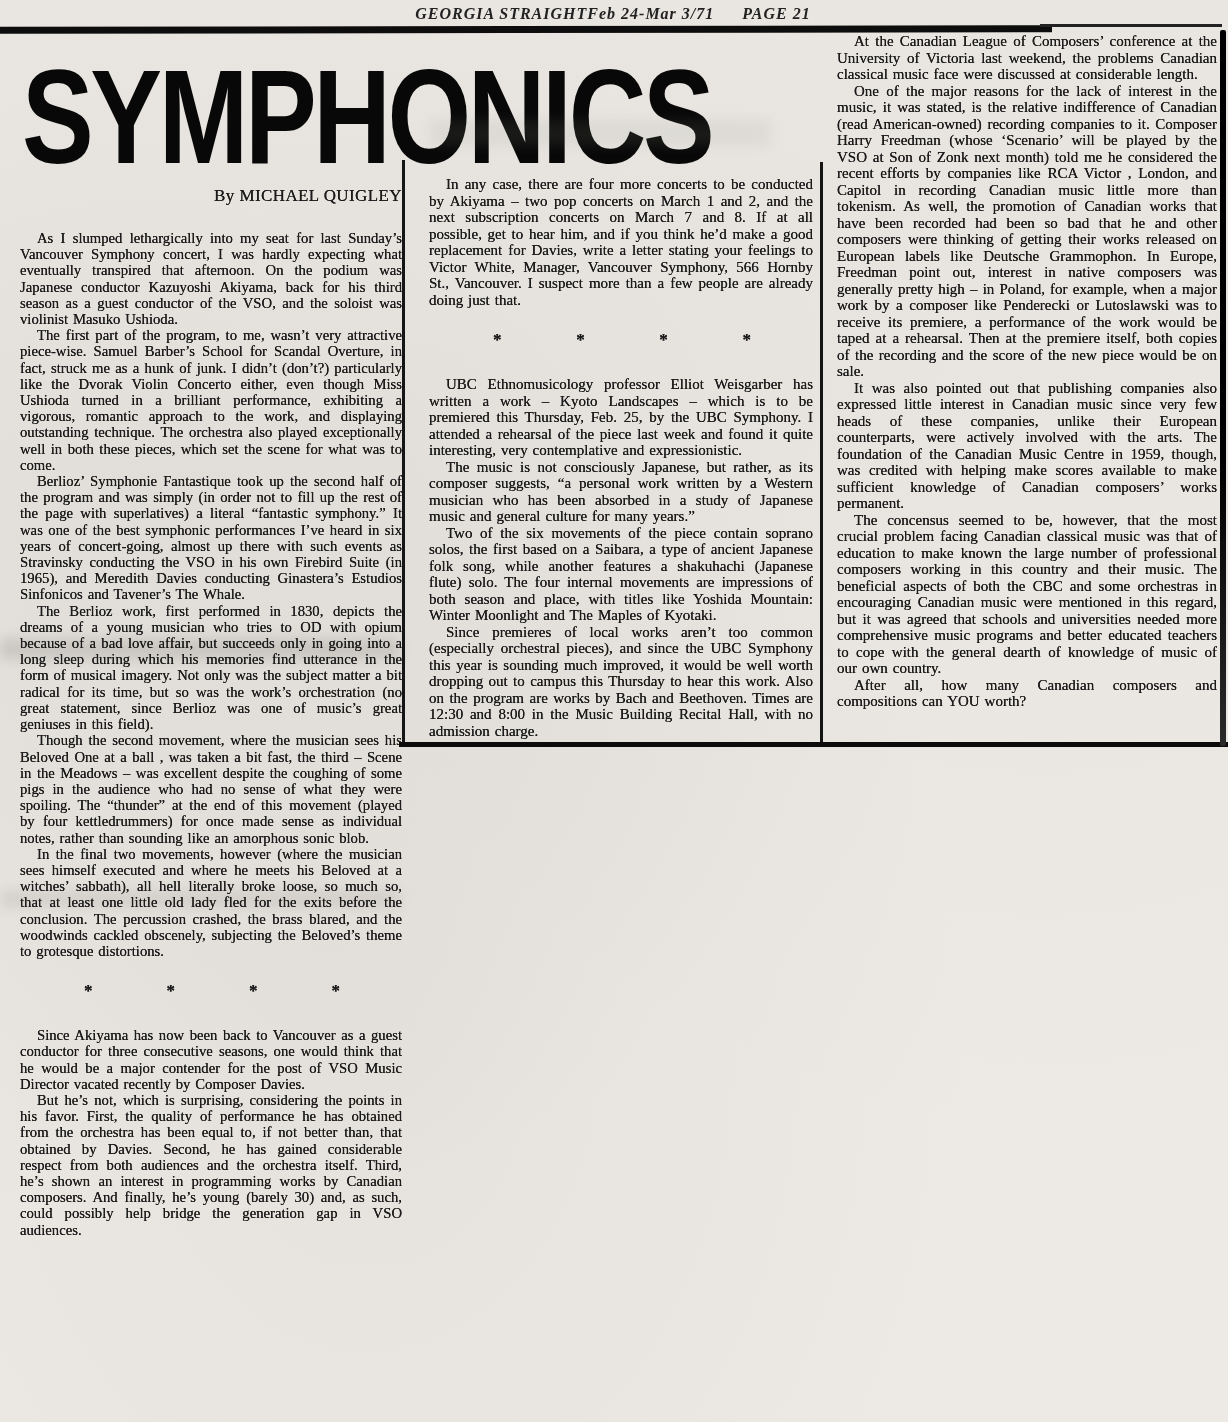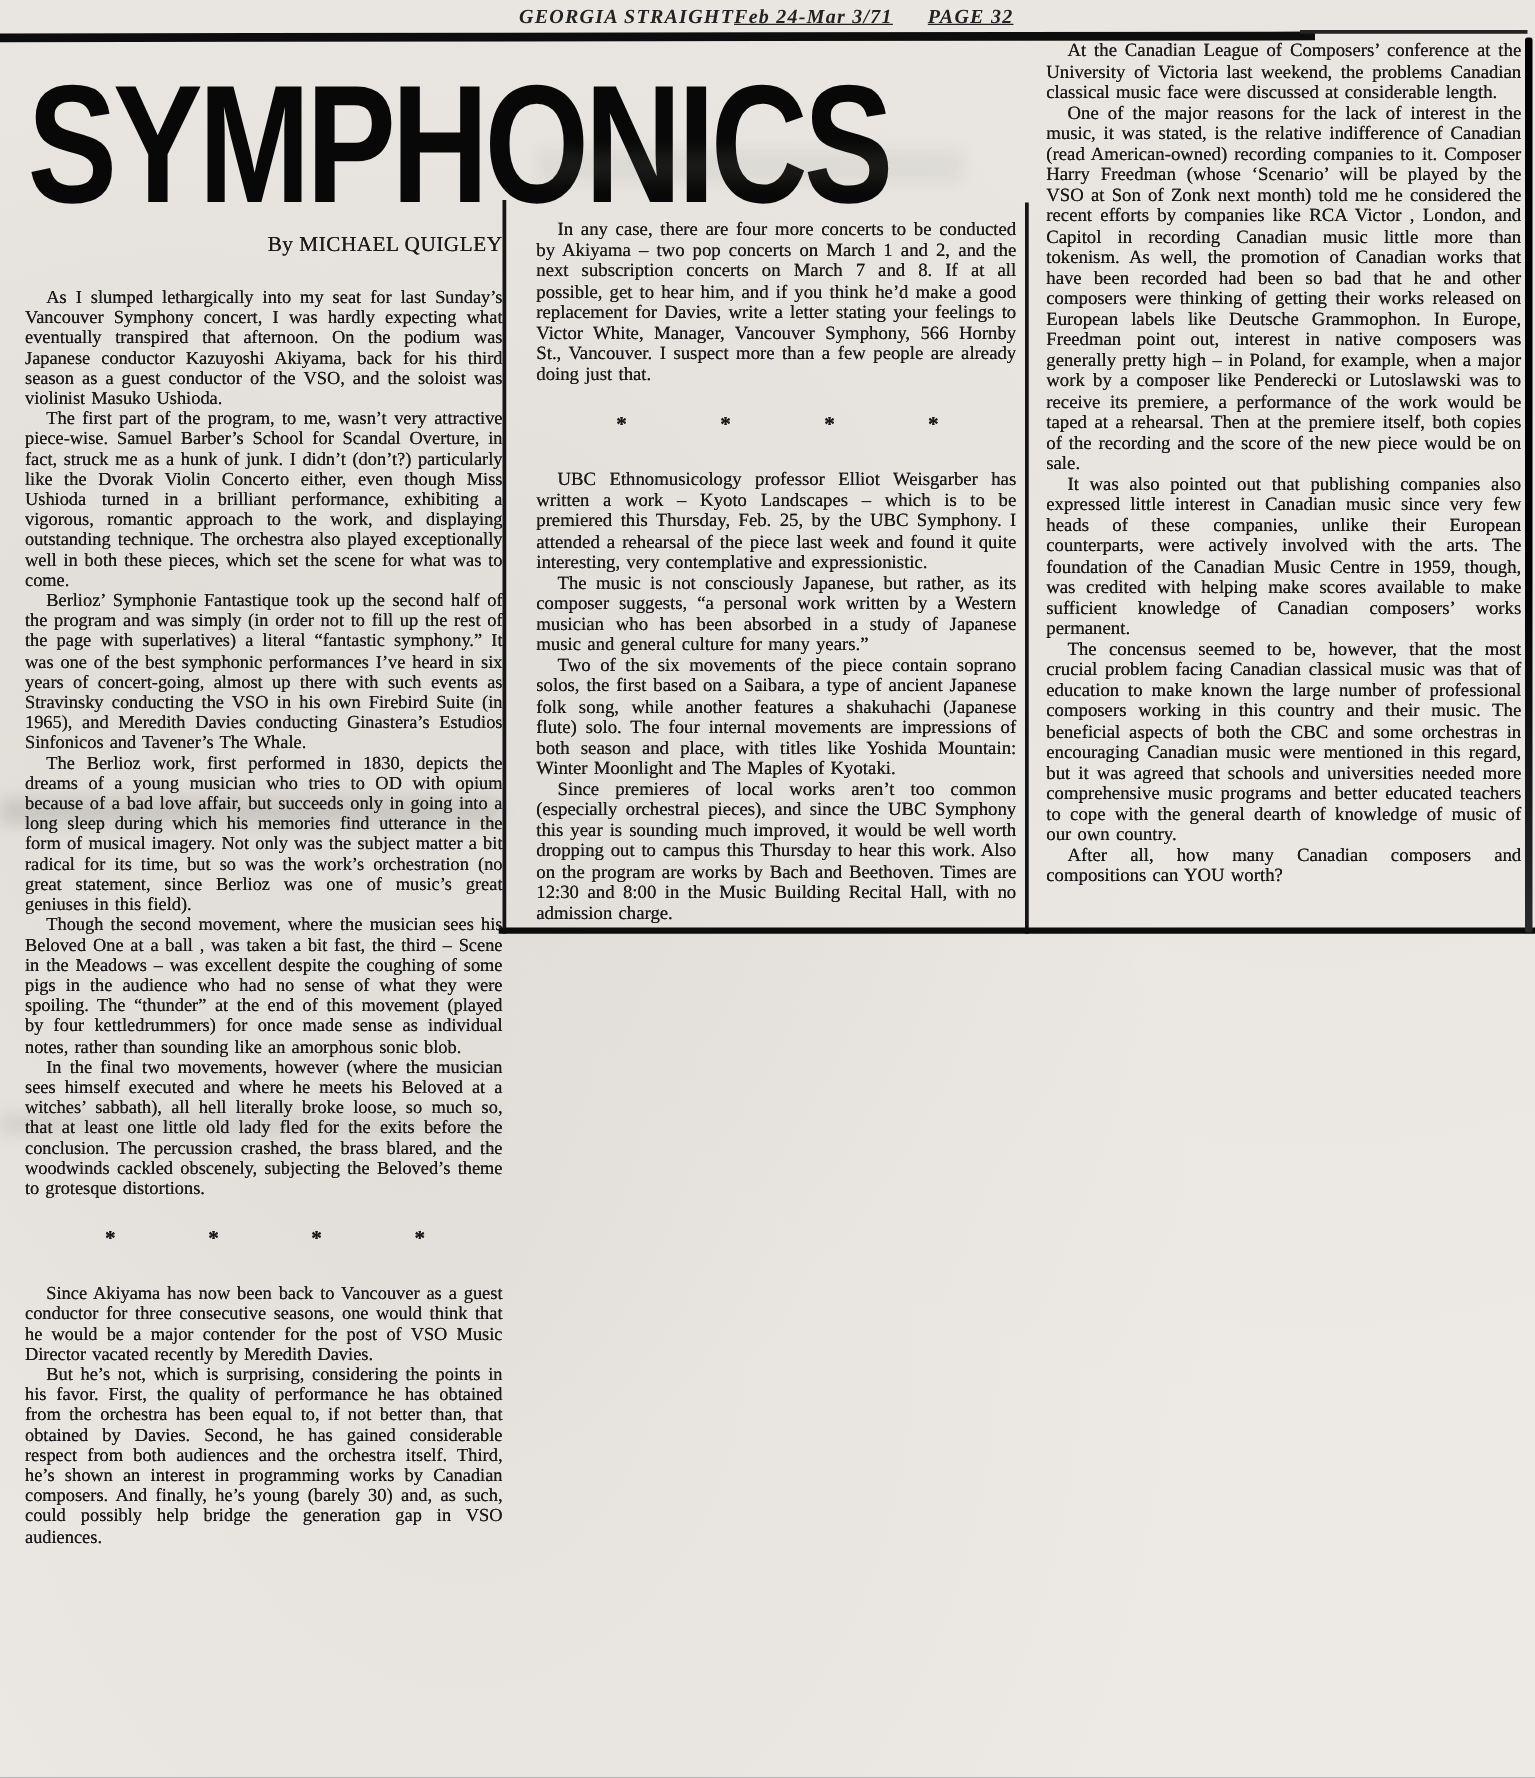--- a/index.html
+++ b/index.html
@@ -10,21 +10,21 @@
       radial-gradient(ellipse at 30% 75%, rgba(125,120,112,0.07), transparent 50%),
       radial-gradient(ellipse at 85% 15%, rgba(125,120,112,0.05), transparent 55%),
       #edeae5;
     font-family:"Liberation Serif", serif; color:#1b1b1b;
   }
   .masthead {
     position:absolute; top:5px; left:0; width:100%; box-sizing:border-box;
     display:flex; justify-content:center; padding:0 12px;
     font-style:italic; font-weight:bold; font-size:16px; letter-spacing:1px; color:#222;
   }
-  .masthead .right-group { display:flex; gap:28px; padding-right:2px;text-decoration:underline; }
+  .masthead .right-group { display:flex; gap:28px; padding-right:2px; }
   .rule-top-main  { position:absolute; left:0;     top:26px; width:1052px; height:7px; background:#0d0d0d; transform:rotate(-0.08deg); }
   .rule-top-right { position:absolute; left:1040px; top:24px; width:182px; height:3px; background:#222; }
   .headline {
     position:absolute; left:22px; top:40px;
     font-family:"Liberation Sans", sans-serif; font-weight:bold;
     font-size:96px; letter-spacing:-3px; white-space:nowrap;
     transform:scale(1.12,1.40); transform-origin:left top; color:#080808;
   }
   .vrule-1 { position:absolute; left:402px;  top:160px; width:3px; height:587px; background:#151515; }
   .vrule-2 { position:absolute; left:820px;  top:162px; width:3px; height:585px; background:#151515; }
@@ -53,21 +53,21 @@
 </style>
 </head>
 <body>
 
 <div class="page">
 
   <div class="masthead">
     <span>GEORGIA STRAIGHT</span>
     <span class="right-group">
       <span>Feb 24-Mar 3/71</span>
-      <span>PAGE 32</span>
+      <span>PAGE 21</span>
     </span>
   </div>
 
   <div class="rule-top-main"></div>
   <div class="rule-top-right"></div>
 
   <div class="headline">SYMPHONICS</div>
 
   <div class="smudge sm1"></div>
   <div class="smudge sm2"></div>
@@ -80,21 +80,21 @@
     <p>Berlioz’ Symphonie Fantastique took up the second half of the program and was simply (in order not to fill up the rest of the page with superlatives) a literal “fantastic symphony.” It was one of the best symphonic performances I’ve heard in six years of concert-going, almost up there with such events as Stravinsky conducting the VSO in his own Firebird Suite (in 1965), and Meredith Davies conducting Ginastera’s Estudios Sinfonicos and Tavener’s The Whale.</p>
     <p>The Berlioz work, first performed in 1830, depicts the dreams of a young musician who tries to OD with opium because of a bad love affair, but succeeds only in going into a long sleep during which his memories find utterance in the form of musical imagery. Not only was the subject matter a bit radical for its time, but so was the work’s orchestration (no great statement, since Berlioz was one of music’s great geniuses in this field).</p>
     <p>Though the second movement, where the musician sees his Beloved One at a ball , was taken a bit fast, the third – Scene in the Meadows – was excellent despite the coughing of some pigs in the audience who had no sense of what they were spoiling. The “thunder” at the end of this movement (played by four kettledrummers) for once made sense as individual notes, rather than sounding like an amorphous sonic blob.</p>
     <p>In the final two movements, however (where the musician sees himself executed and where he meets his Beloved at a witches’ sabbath), all hell literally broke loose, so much so, that at least one little old lady fled for the exits before the conclusion. The percussion crashed, the brass blared, and the woodwinds cackled obscenely, subjecting the Beloved’s theme to grotesque distortions.</p>
     <div class="stars">
       <span>*</span>
       <span>*</span>
       <span>*</span>
       <span>*</span>
     </div>
-    <p>Since Akiyama has now been back to Vancouver as a guest conductor for three consecutive seasons, one would think that he would be a major contender for the post of VSO Music Director vacated recently by Meredith Davies.</p>
+    <p>Since Akiyama has now been back to Vancouver as a guest conductor for three consecutive seasons, one would think that he would be a major contender for the post of VSO Music Director vacated recently by Composer Davies.</p>
     <p>But he’s not, which is surprising, considering the points in his favor. First, the quality of performance he has obtained from the orchestra has been equal to, if not better than, that obtained by Davies. Second, he has gained considerable respect from both audiences and the orchestra itself. Third, he’s shown an interest in programming works by Canadian composers. And finally, he’s young (barely 30) and, as such, could possibly help bridge the generation gap in VSO audiences.</p>
   </div>
 
   <div class="vrule-1"></div>
 
   <div class="col col-mid">
     <p>In any case, there are four more concerts to be conducted by Akiyama – two pop concerts on March 1 and 2, and the next subscription concerts on March 7 and 8. If at all possible, get to hear him, and if you think he’d make a good replacement for Davies, write a letter stating your feelings to Victor White, Manager, Vancouver Symphony, 566 Hornby St., Vancouver. I suspect more than a few people are already doing just that.</p>
     <div class="stars">
       <span>*</span>
       <span>*</span>

